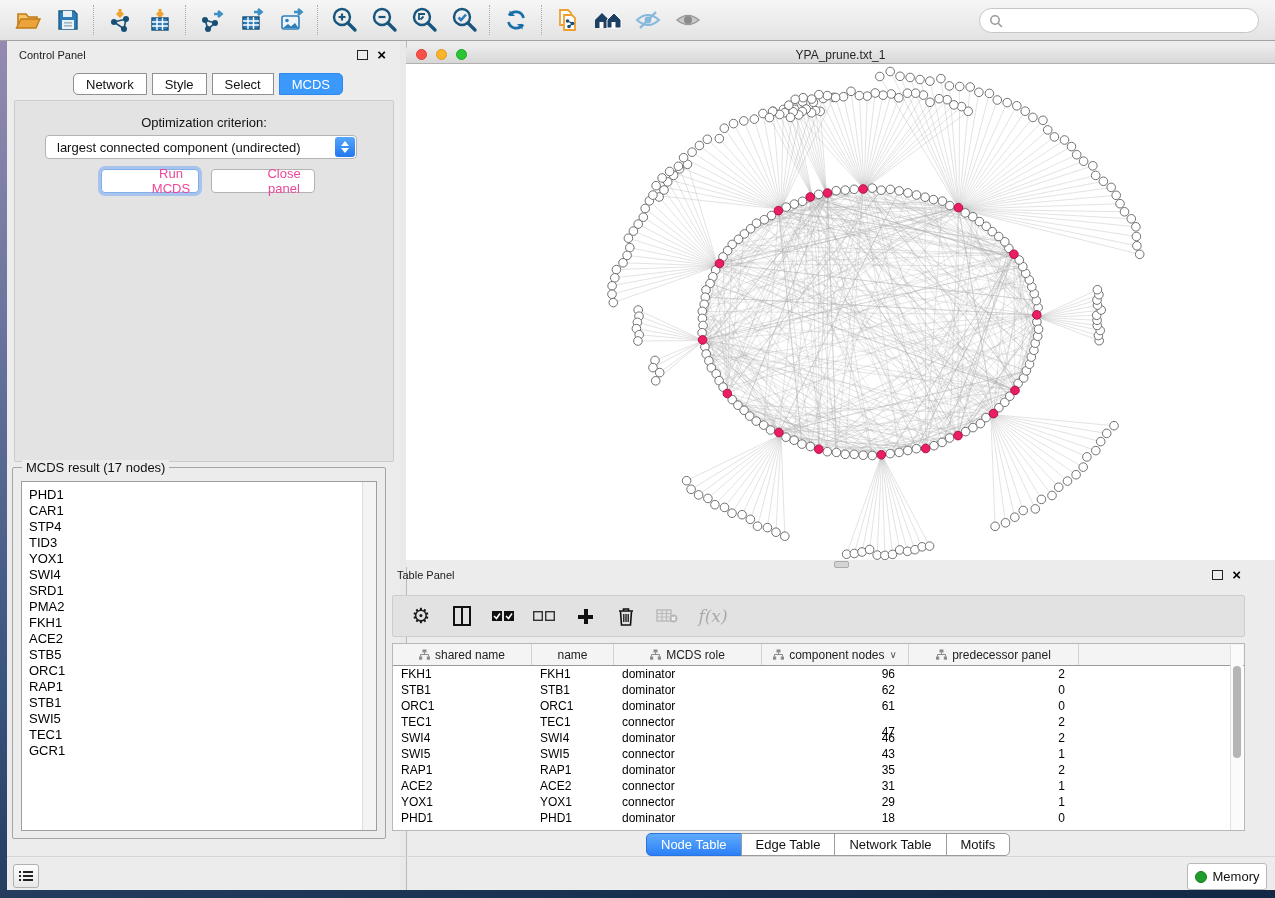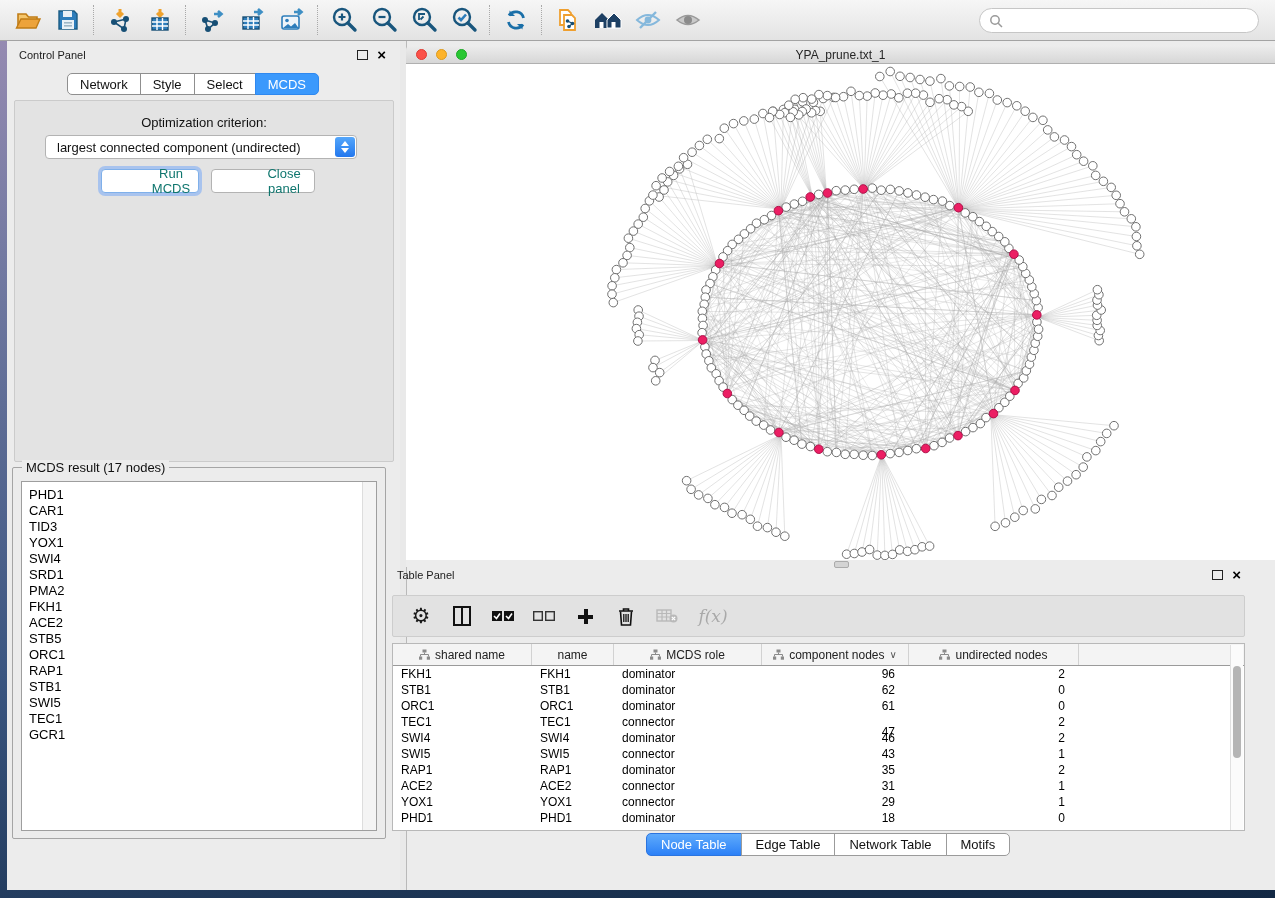--- a/index.html
+++ b/index.html
@@ -19,37 +19,37 @@
     border:1px solid #c6c6c6;border-radius:13px;display:flex;align-items:center;padding-left:9px;box-sizing:border-box;}
   #search-box input{border:none;outline:none;flex:1;font-size:12px;background:transparent;margin-left:6px;font-family:inherit;}
   
   #mainbg{position:absolute;left:7px;top:41px;width:1268px;height:849px;background:#ececec;}
   
   #control-panel{position:absolute;left:7px;top:41px;width:393px;height:814px;}
   .panel-title{position:absolute;font-size:11px;color:#1c1c1c;}
   .win-ctrls{position:absolute;display:flex;align-items:center;gap:9px;}
   .float-box{width:9px;height:8px;border:1.5px solid #222;display:inline-block;}
   .close-x{font-size:15px;font-weight:900;color:#000;line-height:10px;}
-  #cp-tabs{position:absolute;left:60px;top:32px;display:flex;}
+  #cp-tabs{position:absolute;left:66px;top:32px;display:flex;gap:6px;}
   .seg-btn{height:20px;border:1px solid #8f8f8f;background:#fff;font-size:13px;color:#111;
     display:flex;align-items:center;justify-content:center;padding:0 12px;margin-left:-1px;cursor:default;}
   .seg-btn:first-child{border-radius:5px 0 0 5px;margin-left:0;}
   .seg-btn:last-child{border-radius:0 5px 5px 0;}
   .seg-btn.active{background:#3b99fc;border-color:#2f88ef;color:#fff;}
   #cp-inner{position:absolute;left:7px;top:59px;width:378px;height:360px;background:#e3e3e3;
     border:1px solid #cbcbcb;border-radius:2px;}
   #opt-label{position:absolute;left:0;top:14px;width:100%;text-align:center;font-size:13px;color:#111;}
   #opt-select{position:absolute;left:30px;top:34px;width:312px;height:24px;background:#fff;border:1px solid #b3b3b3;
     border-radius:4px;display:flex;align-items:center;font-size:13px;color:#111;box-sizing:border-box;padding-left:11px;}
   #opt-stepper{position:absolute;right:1px;top:1px;width:20px;height:20px;border-radius:3px;
     background:linear-gradient(#55a7fb,#2277ee);display:flex;flex-direction:column;align-items:center;justify-content:center;gap:2px;}
   .tri-up{width:0;height:0;border-left:4px solid transparent;border-right:4px solid transparent;border-bottom:5px solid #fff;}
   .tri-dn{width:0;height:0;border-left:4px solid transparent;border-right:4px solid transparent;border-top:5px solid #fff;}
   .push-btn{position:absolute;height:24px;background:#fff;border:1px solid #b3b3b3;border-radius:4px;
-    font-size:13px;color:#0f766e;display:flex;align-items:center;justify-content:center;font-family:inherit;box-sizing:border-box;padding-left:48px;}
+    font-size:13px;color:#ec4899;display:flex;align-items:center;justify-content:center;font-family:inherit;box-sizing:border-box;padding-left:48px;}
   #run-btn{left:86px;top:68px;width:98px;border-color:#7fb0ea;box-shadow:0 0 0 3px rgba(120,170,248,0.55);}
   #closepanel-btn{left:196px;top:68px;width:104px;}
   #mcds-fieldset{position:absolute;left:5px;top:426px;width:372px;height:370px;border:1px solid #a5a5a5;border-radius:2px;}
   #mcds-legend{position:absolute;left:9px;top:-8px;background:#ececec;padding:0 4px;font-size:13px;color:#111;}
   #mcds-list{position:absolute;left:8px;top:13px;right:8px;bottom:7px;background:#fff;border:1px solid #9e9e9e;overflow:hidden;}
   #mcds-items{padding:5px 0 0 7px;font-size:13px;color:#000;line-height:16px;}
   #mcds-scroll{position:absolute;right:0;top:0;bottom:0;width:13px;background:#f4f4f4;border-left:1px solid #ddd;}
   
   #vdivider{position:absolute;left:400px;top:41px;width:6px;height:849px;background:#e9e9e9;border-right:1px solid #b9b9b9;}
   #vhandle{position:absolute;left:399px;top:444px;width:9px;height:14px;background:#d8d8d8;border:1px solid #aaa;border-radius:2px;}
@@ -267,20 +267,21 @@
       </div>
       <button class="push-btn" id="run-btn">Run MCDS</button>
       <button class="push-btn" id="closepanel-btn">Close panel</button>
     </div>
     <div id="mcds-fieldset">
       <div id="mcds-legend">MCDS result (17 nodes)</div>
       <div id="mcds-list">
         <div id="mcds-items">
             <div>PHD1</div>
             <div>CAR1</div>
+            <div>STP4</div>
             <div>TID3</div>
             <div>YOX1</div>
             <div>SWI4</div>
             <div>SRD1</div>
             <div>PMA2</div>
             <div>FKH1</div>
             <div>ACE2</div>
             <div>STB5</div>
             <div>ORC1</div>
             <div>RAP1</div>
@@ -1291,21 +1292,21 @@
             <span>component nodes</span>
             <span style="font-size: 10px; color: rgb(85, 85, 85);">∨</span>
           </div>
           <div class="th" style="width: 170px;">
             <svg width="11" height="11" viewBox="0 0 11 11">
               <rect x="3.5" y="0.5" width="4" height="3" fill="#8a8a8a"></rect>
               <path d="M5.5 3.5 V5.5 M1.5 7.5 V5.5 H9.5 V7.5" stroke="#8a8a8a" fill="none" stroke-width="1"></path>
               <rect x="0" y="7.5" width="3.2" height="3.2" fill="#8a8a8a"></rect>
               <rect x="7.8" y="7.5" width="3.2" height="3.2" fill="#8a8a8a"></rect>
             </svg>
-            <span>undirected nodes</span>
+            <span>predecessor panel</span>
           </div>
           <div class="th" style="flex: 1 1 0%; border-right: none;"></div>
         </div>
       <div id="tp-rows">
           <div class="tr">
             <div class="td left" style="width: 139px;">FKH1</div>
             <div class="td left" style="width: 82px;">FKH1</div>
             <div class="td left" style="width: 148px;">dominator</div>
             <div class="td right" style="width: 147px;">96</div>
             <div class="td right" style="width: 170px;">2</div>
@@ -1379,14 +1380,34 @@
         </div>
     </div>
     <div id="tp-tabs">
         <div class="seg2 active">Node Table</div>
         <div class="seg2">Edge Table</div>
         <div class="seg2">Network Table</div>
         <div class="seg2">Motifs</div>
       </div>
   </div>
 
+  <div id="status-bar">
+    <div id="list-btn">
+      <span class="li-row">
+          <span class="li-dot"></span>
+          <span class="li-bar"></span>
+        </span>
+      <span class="li-row">
+          <span class="li-dot"></span>
+          <span class="li-bar"></span>
+        </span>
+      <span class="li-row">
+          <span class="li-dot"></span>
+          <span class="li-bar"></span>
+        </span>
+    </div>
+    <div id="memory-btn">
+      <span id="memory-dot"></span>
+      <span>Memory</span>
+    </div>
+  </div>
 
 </div>
 
 </body></html>

